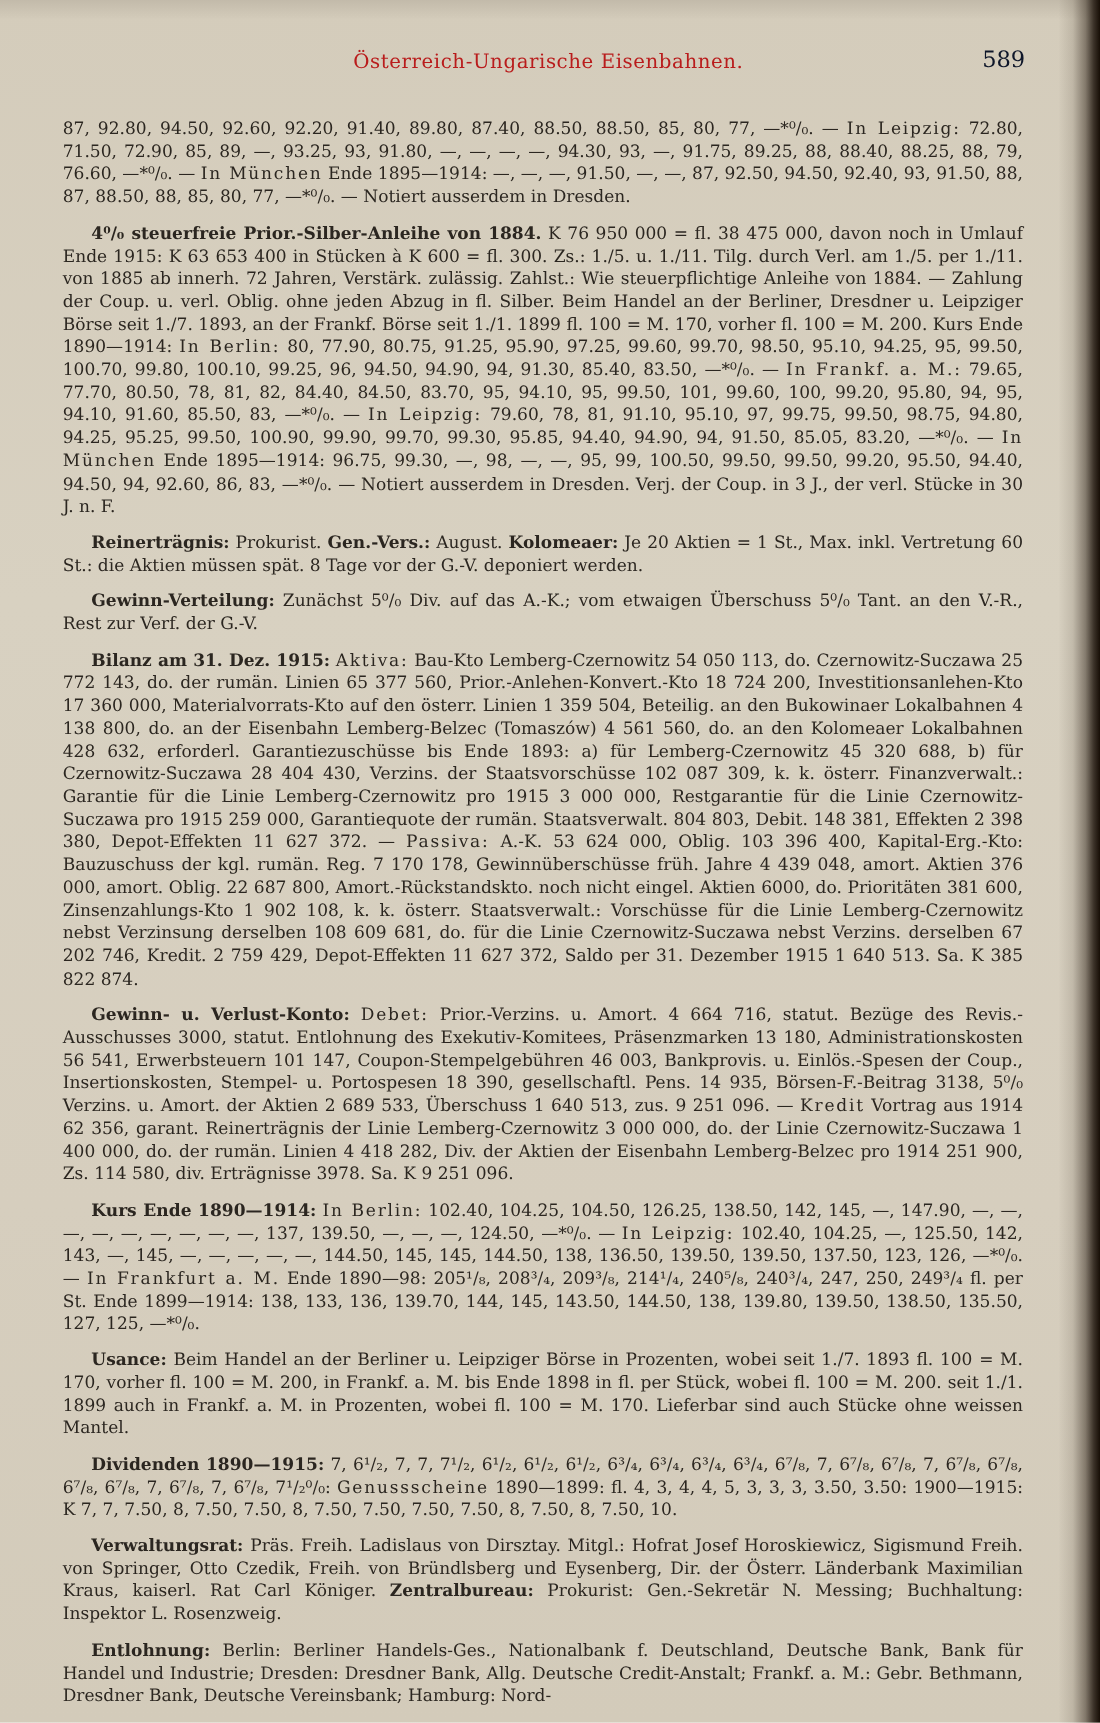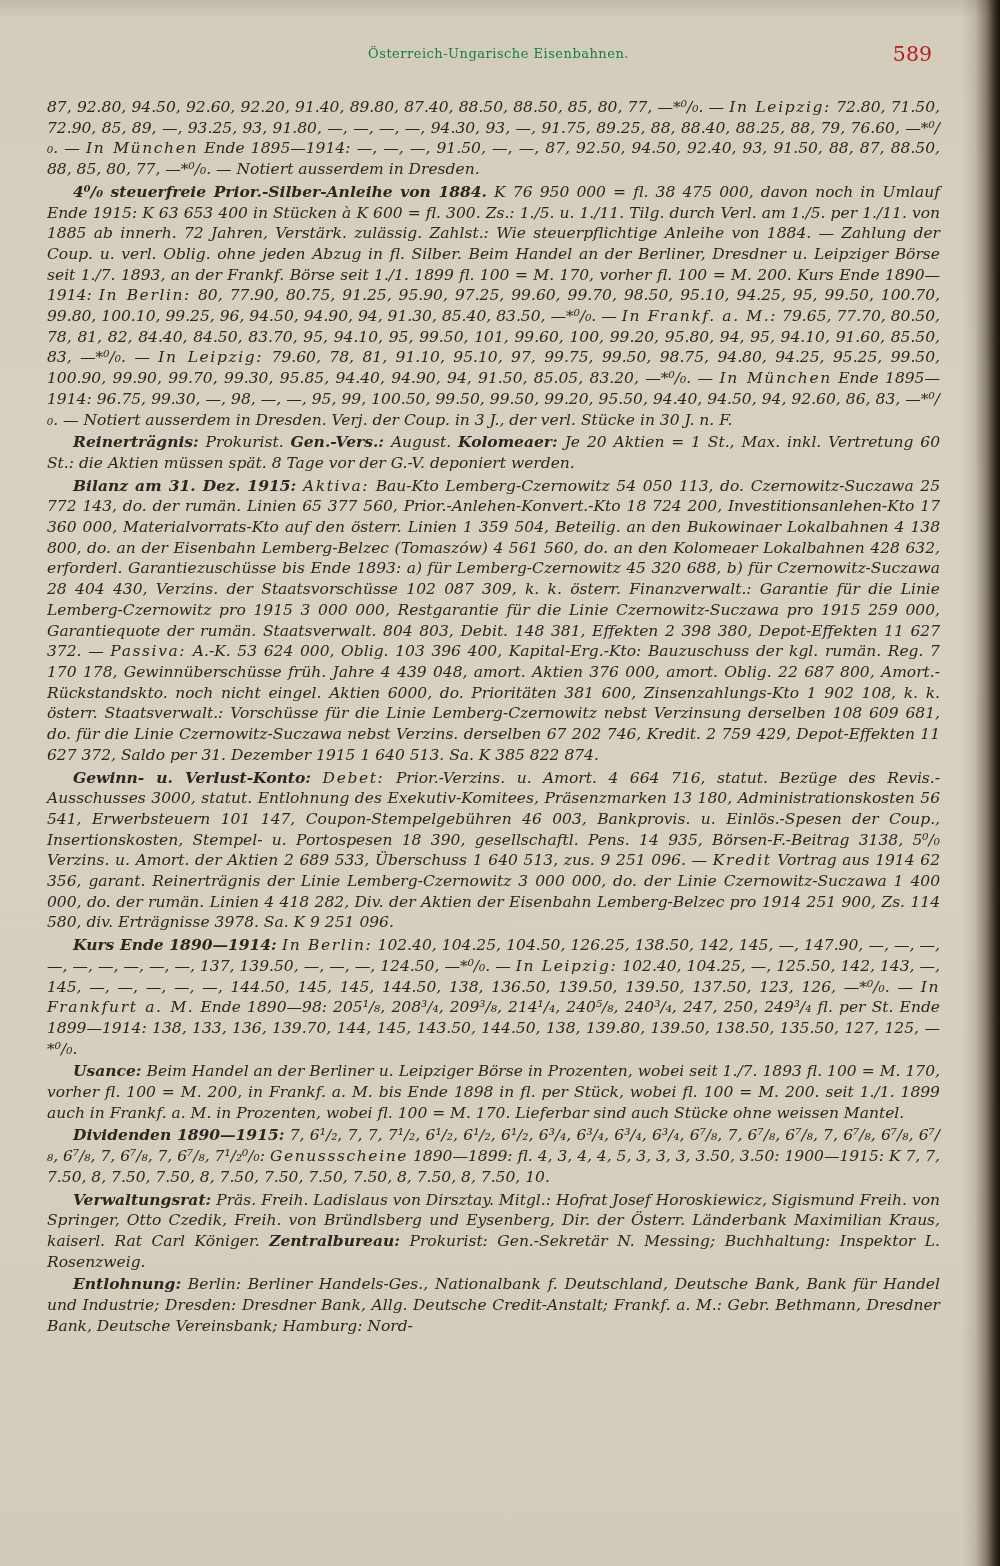--- a/index.html
+++ b/index.html
@@ -19,51 +19,52 @@
     pointer-events: none;
   }
   .corner-shade {
     position: absolute; left: 0; top: 0; right: 0; height: 18px; z-index: 4;
     background: linear-gradient(180deg, rgba(40,30,18,0.10), rgba(40,30,18,0));
     pointer-events: none;
   }
   .running-head { position: absolute; top: 46px; left: 45px; right: 62px; height: 28px; }
   .head-title {
     position: absolute; left: 14px; right: 0; text-align: center;
-    font-size: 13px; letter-spacing: 0.5px; color: #15803d;
+    font-size: 18px; letter-spacing: 0.5px; color: #b91c1c;
   }
   .page-number {
     position: absolute; right: 6px; top: -4px;
-    font-size: 20.5px; color: #b91c1c;
+    font-size: 20.5px; color: #0f172a;
   }
   .body-text {
     position: absolute; top: 95px; left: 45px; right: 58px;
     font-size: 15.5px; line-height: 20.7px;
     text-align: justify; text-justify: inter-word;
   }
-  .para { margin: 2px; font-style: italic; }
+  .para { margin: 12px; }
   .para.indent { text-indent: 26px; }
   .lead { font-weight: bold; }
   .spaced { letter-spacing: 1.6px; }
 </style>
 </head>
 <body>
 
 <div class="page">
   <div class="corner-shade"></div>
 
   <header class="running-head">
     <span class="head-title">Österreich-Ungarische Eisenbahnen.</span>
     <span class="page-number">589</span>
   </header>
 
   <main class="body-text" id="paragraphs">
       <p class="para"><span>87, 92.80, 94.50, 92.60, 92.20, 91.40, 89.80, 87.40, 88.50, 88.50, 85, 80, 77, —*⁰/₀. — </span><span class="spaced">In Leipzig:</span><span> 72.80, 71.50, 72.90, 85, 89, —, 93.25, 93, 91.80, —, —, —, —, 94.30, 93, —, 91.75, 89.25, 88, 88.40, 88.25, 88, 79, 76.60, —*⁰/₀. — </span><span class="spaced">In München</span><span> Ende 1895—1914: —, —, —, 91.50, —, —, 87, 92.50, 94.50, 92.40, 93, 91.50, 88, 87, 88.50, 88, 85, 80, 77, —*⁰/₀. — Notiert ausserdem in Dresden.</span></p>
       <p class="para indent"><span class="lead">4⁰/₀ steuerfreie Prior.-Silber-Anleihe von 1884.</span><span> K 76 950 000 = fl. 38 475 000, davon noch in Umlauf Ende 1915: K 63 653 400 in Stücken à K 600 = fl. 300. Zs.: 1./5. u. 1./11. Tilg. durch Verl. am 1./5. per 1./11. von 1885 ab innerh. 72 Jahren, Verstärk. zulässig. Zahlst.: Wie steuerpflichtige Anleihe von 1884. — Zahlung der Coup. u. verl. Oblig. ohne jeden Abzug in fl. Silber. Beim Handel an der Berliner, Dresdner u. Leipziger Börse seit 1./7. 1893, an der Frankf. Börse seit 1./1. 1899 fl. 100 = M. 170, vorher fl. 100 = M. 200. Kurs Ende 1890—1914: </span><span class="spaced">In Berlin:</span><span> 80, 77.90, 80.75, 91.25, 95.90, 97.25, 99.60, 99.70, 98.50, 95.10, 94.25, 95, 99.50, 100.70, 99.80, 100.10, 99.25, 96, 94.50, 94.90, 94, 91.30, 85.40, 83.50, —*⁰/₀. — </span><span class="spaced">In Frankf. a. M.:</span><span> 79.65, 77.70, 80.50, 78, 81, 82, 84.40, 84.50, 83.70, 95, 94.10, 95, 99.50, 101, 99.60, 100, 99.20, 95.80, 94, 95, 94.10, 91.60, 85.50, 83, —*⁰/₀. — </span><span class="spaced">In Leipzig:</span><span> 79.60, 78, 81, 91.10, 95.10, 97, 99.75, 99.50, 98.75, 94.80, 94.25, 95.25, 99.50, 100.90, 99.90, 99.70, 99.30, 95.85, 94.40, 94.90, 94, 91.50, 85.05, 83.20, —*⁰/₀. — </span><span class="spaced">In München</span><span> Ende 1895—1914: 96.75, 99.30, —, 98, —, —, 95, 99, 100.50, 99.50, 99.50, 99.20, 95.50, 94.40, 94.50, 94, 92.60, 86, 83, —*⁰/₀. — Notiert ausserdem in Dresden. Verj. der Coup. in 3 J., der verl. Stücke in 30 J. n. F.</span></p>
       <p class="para indent"><span class="lead">Reinerträgnis:</span><span> Prokurist. </span><span class="lead">Gen.-Vers.:</span><span> August. </span><span class="lead">Kolomeaer:</span><span> Je 20 Aktien = 1 St., Max. inkl. Vertretung 60 St.: die Aktien müssen spät. 8 Tage vor der G.-V. deponiert werden.</span></p>
+      <p class="para indent"><span class="lead">Gewinn-Verteilung:</span><span> Zunächst 5⁰/₀ Div. auf das A.-K.; vom etwaigen Überschuss 5⁰/₀ Tant. an den V.-R., Rest zur Verf. der G.-V.</span></p>
       <p class="para indent"><span class="lead">Bilanz am 31. Dez. 1915:</span><span> </span><span class="spaced">Aktiva:</span><span> Bau-Kto Lemberg-Czernowitz 54 050 113, do. Czernowitz-Suczawa 25 772 143, do. der rumän. Linien 65 377 560, Prior.-Anlehen-Konvert.-Kto 18 724 200, Investitionsanlehen-Kto 17 360 000, Materialvorrats-Kto auf den österr. Linien 1 359 504, Beteilig. an den Bukowinaer Lokalbahnen 4 138 800, do. an der Eisenbahn Lemberg-Belzec (Tomaszów) 4 561 560, do. an den Kolomeaer Lokalbahnen 428 632, erforderl. Garantiezuschüsse bis Ende 1893: a) für Lemberg-Czernowitz 45 320 688, b) für Czernowitz-Suczawa 28 404 430, Verzins. der Staatsvorschüsse 102 087 309, k. k. österr. Finanzverwalt.: Garantie für die Linie Lemberg-Czernowitz pro 1915 3 000 000, Restgarantie für die Linie Czernowitz-Suczawa pro 1915 259 000, Garantiequote der rumän. Staatsverwalt. 804 803, Debit. 148 381, Effekten 2 398 380, Depot-Effekten 11 627 372. — </span><span class="spaced">Passiva:</span><span> A.-K. 53 624 000, Oblig. 103 396 400, Kapital-Erg.-Kto: Bauzuschuss der kgl. rumän. Reg. 7 170 178, Gewinnüberschüsse früh. Jahre 4 439 048, amort. Aktien 376 000, amort. Oblig. 22 687 800, Amort.-Rückstandskto. noch nicht eingel. Aktien 6000, do. Prioritäten 381 600, Zinsenzahlungs-Kto 1 902 108, k. k. österr. Staatsverwalt.: Vorschüsse für die Linie Lemberg-Czernowitz nebst Verzinsung derselben 108 609 681, do. für die Linie Czernowitz-Suczawa nebst Verzins. derselben 67 202 746, Kredit. 2 759 429, Depot-Effekten 11 627 372, Saldo per 31. Dezember 1915 1 640 513. Sa. K 385 822 874.</span></p>
       <p class="para indent"><span class="lead">Gewinn- u. Verlust-Konto:</span><span> </span><span class="spaced">Debet:</span><span> Prior.-Verzins. u. Amort. 4 664 716, statut. Bezüge des Revis.-Ausschusses 3000, statut. Entlohnung des Exekutiv-Komitees, Präsenzmarken 13 180, Administrationskosten 56 541, Erwerbsteuern 101 147, Coupon-Stempelgebühren 46 003, Bankprovis. u. Einlös.-Spesen der Coup., Insertionskosten, Stempel- u. Portospesen 18 390, gesellschaftl. Pens. 14 935, Börsen-F.-Beitrag 3138, 5⁰/₀ Verzins. u. Amort. der Aktien 2 689 533, Überschuss 1 640 513, zus. 9 251 096. — </span><span class="spaced">Kredit</span><span> Vortrag aus 1914 62 356, garant. Reinerträgnis der Linie Lemberg-Czernowitz 3 000 000, do. der Linie Czernowitz-Suczawa 1 400 000, do. der rumän. Linien 4 418 282, Div. der Aktien der Eisenbahn Lemberg-Belzec pro 1914 251 900, Zs. 114 580, div. Erträgnisse 3978. Sa. K 9 251 096.</span></p>
       <p class="para indent"><span class="lead">Kurs Ende 1890—1914:</span><span> </span><span class="spaced">In Berlin:</span><span> 102.40, 104.25, 104.50, 126.25, 138.50, 142, 145, —, 147.90, —, —, —, —, —, —, —, —, —, 137, 139.50, —, —, —, 124.50, —*⁰/₀. — </span><span class="spaced">In Leipzig:</span><span> 102.40, 104.25, —, 125.50, 142, 143, —, 145, —, —, —, —, —, 144.50, 145, 145, 144.50, 138, 136.50, 139.50, 139.50, 137.50, 123, 126, —*⁰/₀. — </span><span class="spaced">In Frankfurt a. M.</span><span> Ende 1890—98: 205¹/₈, 208³/₄, 209³/₈, 214¹/₄, 240⁵/₈, 240³/₄, 247, 250, 249³/₄ fl. per St. Ende 1899—1914: 138, 133, 136, 139.70, 144, 145, 143.50, 144.50, 138, 139.80, 139.50, 138.50, 135.50, 127, 125, —*⁰/₀.</span></p>
       <p class="para indent"><span class="lead">Usance:</span><span> Beim Handel an der Berliner u. Leipziger Börse in Prozenten, wobei seit 1./7. 1893 fl. 100 = M. 170, vorher fl. 100 = M. 200, in Frankf. a. M. bis Ende 1898 in fl. per Stück, wobei fl. 100 = M. 200. seit 1./1. 1899 auch in Frankf. a. M. in Prozenten, wobei fl. 100 = M. 170. Lieferbar sind auch Stücke ohne weissen Mantel.</span></p>
       <p class="para indent"><span class="lead">Dividenden 1890—1915:</span><span> 7, 6¹/₂, 7, 7, 7¹/₂, 6¹/₂, 6¹/₂, 6¹/₂, 6³/₄, 6³/₄, 6³/₄, 6³/₄, 6⁷/₈, 7, 6⁷/₈, 6⁷/₈, 7, 6⁷/₈, 6⁷/₈, 6⁷/₈, 6⁷/₈, 7, 6⁷/₈, 7, 6⁷/₈, 7¹/₂⁰/₀: </span><span class="spaced">Genussscheine</span><span> 1890—1899: fl. 4, 3, 4, 4, 5, 3, 3, 3, 3.50, 3.50: 1900—1915: K 7, 7, 7.50, 8, 7.50, 7.50, 8, 7.50, 7.50, 7.50, 7.50, 8, 7.50, 8, 7.50, 10.</span></p>
       <p class="para indent"><span class="lead">Verwaltungsrat:</span><span> Präs. Freih. Ladislaus von Dirsztay. Mitgl.: Hofrat Josef Horoskiewicz, Sigismund Freih. von Springer, Otto Czedik, Freih. von Bründlsberg und Eysenberg, Dir. der Österr. Länderbank Maximilian Kraus, kaiserl. Rat Carl Königer. </span><span class="lead">Zentralbureau:</span><span> Prokurist: Gen.-Sekretär N. Messing; Buchhaltung: Inspektor L. Rosenzweig.</span></p>
       <p class="para indent"><span class="lead">Entlohnung:</span><span> Berlin: Berliner Handels-Ges., Nationalbank f. Deutschland, Deutsche Bank, Bank für Handel und Industrie; Dresden: Dresdner Bank, Allg. Deutsche Credit-Anstalt; Frankf. a. M.: Gebr. Bethmann, Dresdner Bank, Deutsche Vereinsbank; Hamburg: Nord-</span></p>
     </main>
 
   <div class="edge-shadow"></div>

